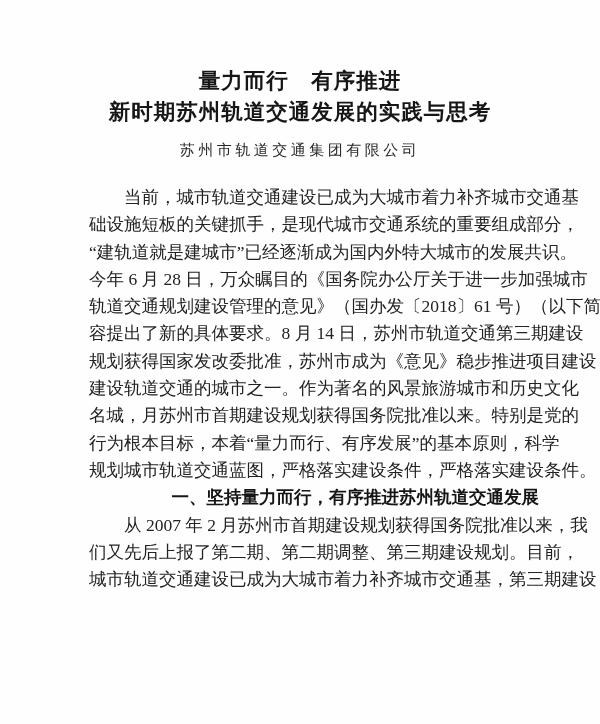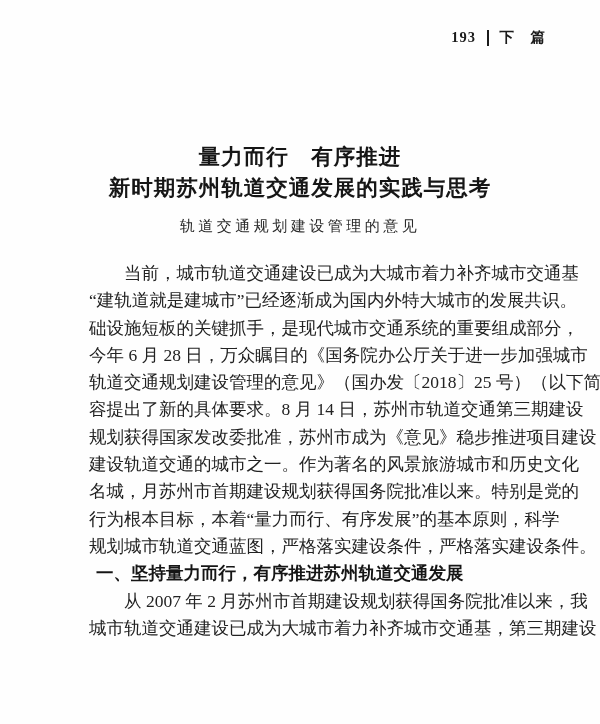--- a/index.html
+++ b/index.html
@@ -13,27 +13,26 @@
     color:#1e1e1e;
   }
   .header{
     position:absolute;top:28px;right:54px;
     display:flex;align-items:center;gap:11px;
     font-size:14.5px;font-weight:700;letter-spacing:1px;
     color:#1b1b1b;
   }
   .vrule{display:inline-block;width:1.5px;height:16px;background:#1b1b1b;}
   .title{
-    padding-top:103px;
+    padding-top:66px;
     text-align:center;
     font-size:21.5px;font-weight:700;
     line-height:31px;
     color:#161616;
     letter-spacing:1px;
-    margin-top:39px;
   }
   .author{
     margin-top:13px;
     text-align:center;
     font-size:15px;
     letter-spacing:3.5px;
     color:#2a2a2a;
     line-height:18px;
   }
   .body{
@@ -47,52 +46,48 @@
     text-align:justify;
     text-align-last:justify;
     text-justify:inter-character;
     white-space:nowrap;
     margin-left:28px;
   }
   .line.indent{text-indent:2em;}
   .heading{
     font-weight:700;
     text-indent:2em;
-    text-align:left;
+    text-align:right;
     color:#151515;
   }
 </style>
 </head>
 <body>
 
 <div class="page">
 
-  <div class="header">
-    <span>193</span>
-    <span class="vrule"></span>
-    <span>下　篇</span>
-  </div>
 
   <div class="title">
     <div>量力而行　有序推进</div>
     <div>新时期苏州轨道交通发展的实践与思考</div>
   </div>
 
-  <div class="author">轨道交通规划建设管理的意见</div>
+  <div class="author">苏州市轨道交通集团有限公司</div>
 
   <div class="body">
       <div class="line indent">当前，城市轨道交通建设已成为大城市着力补齐城市交通基</div>
+      <div class="line">础设施短板的关键抓手，是现代城市交通系统的重要组成部分，</div>
       <div class="line">“建轨道就是建城市”已经逐渐成为国内外特大城市的发展共识。</div>
-      <div class="line">础设施短板的关键抓手，是现代城市交通系统的重要组成部分，</div>
       <div class="line">今年 6 月 28 日，万众瞩目的《国务院办公厅关于进一步加强城市</div>
-      <div class="line">轨道交通规划建设管理的意见》（国办发〔2018〕25 号）（以下简</div>
+      <div class="line">轨道交通规划建设管理的意见》（国办发〔2018〕61 号）（以下简</div>
       <div class="line">容提出了新的具体要求。8 月 14 日，苏州市轨道交通第三期建设</div>
       <div class="line">规划获得国家发改委批准，苏州市成为《意见》稳步推进项目建设</div>
       <div class="line">建设轨道交通的城市之一。作为著名的风景旅游城市和历史文化</div>
       <div class="line">名城，月苏州市首期建设规划获得国务院批准以来。特别是党的</div>
       <div class="line">行为根本目标，本着“量力而行、有序发展”的基本原则，科学</div>
       <div class="line">规划城市轨道交通蓝图，严格落实建设条件，严格落实建设条件。</div>
       <div class="heading">一、坚持量力而行，有序推进苏州轨道交通发展</div>
       <div class="line indent">从 2007 年 2 月苏州市首期建设规划获得国务院批准以来，我</div>
+      <div class="line">们又先后上报了第二期、第二期调整、第三期建设规划。目前，</div>
       <div class="line">城市轨道交通建设已成为大城市着力补齐城市交通基，第三期建设</div>
     </div>
 
 </div>
 
 </body></html>

